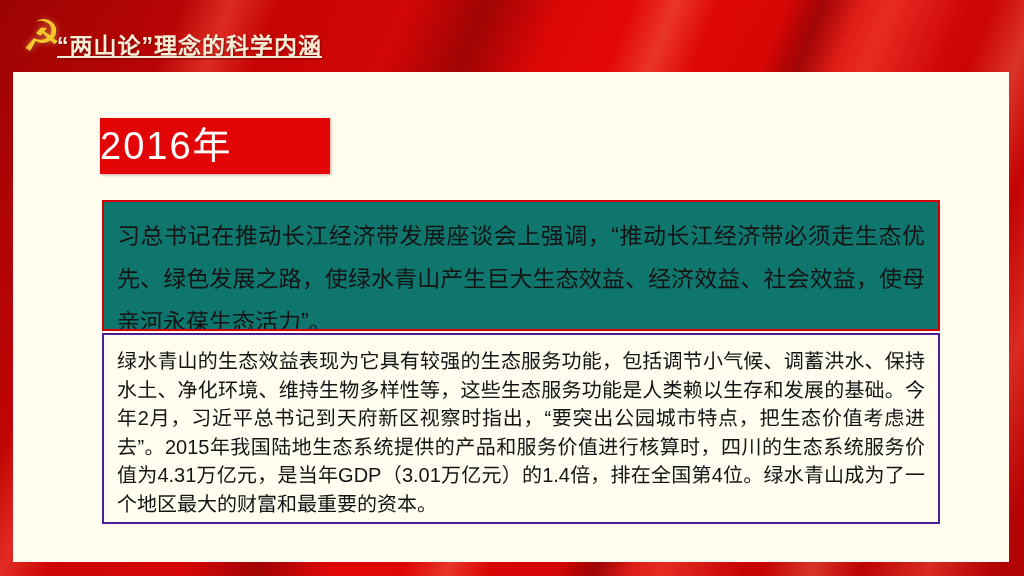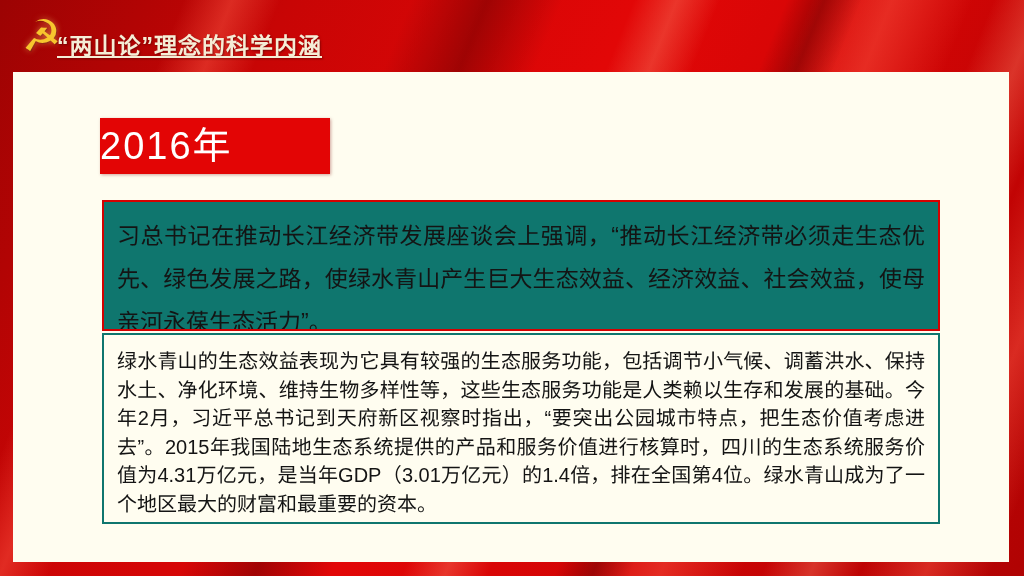--- a/index.html
+++ b/index.html
@@ -102,21 +102,21 @@
     line-height: 43px;
     color: #141414;
     text-align: justify;
     overflow: hidden;
     margin-top: 28px;
   }
   .detail-box {
     position: absolute;
     left: 89px; top: 261px;
     width: 808px; height: 163px;
-    border: 2px solid #0f766e;
+    border: 2px solid #4c1d95;
     background: #fffdf0;
     padding: 12px 13px 12px 13px;
     font-size: 20px;
     line-height: 28.5px;
     color: #141414;
     text-align: justify;
     overflow: hidden;
   }
 </style>
 </head>

